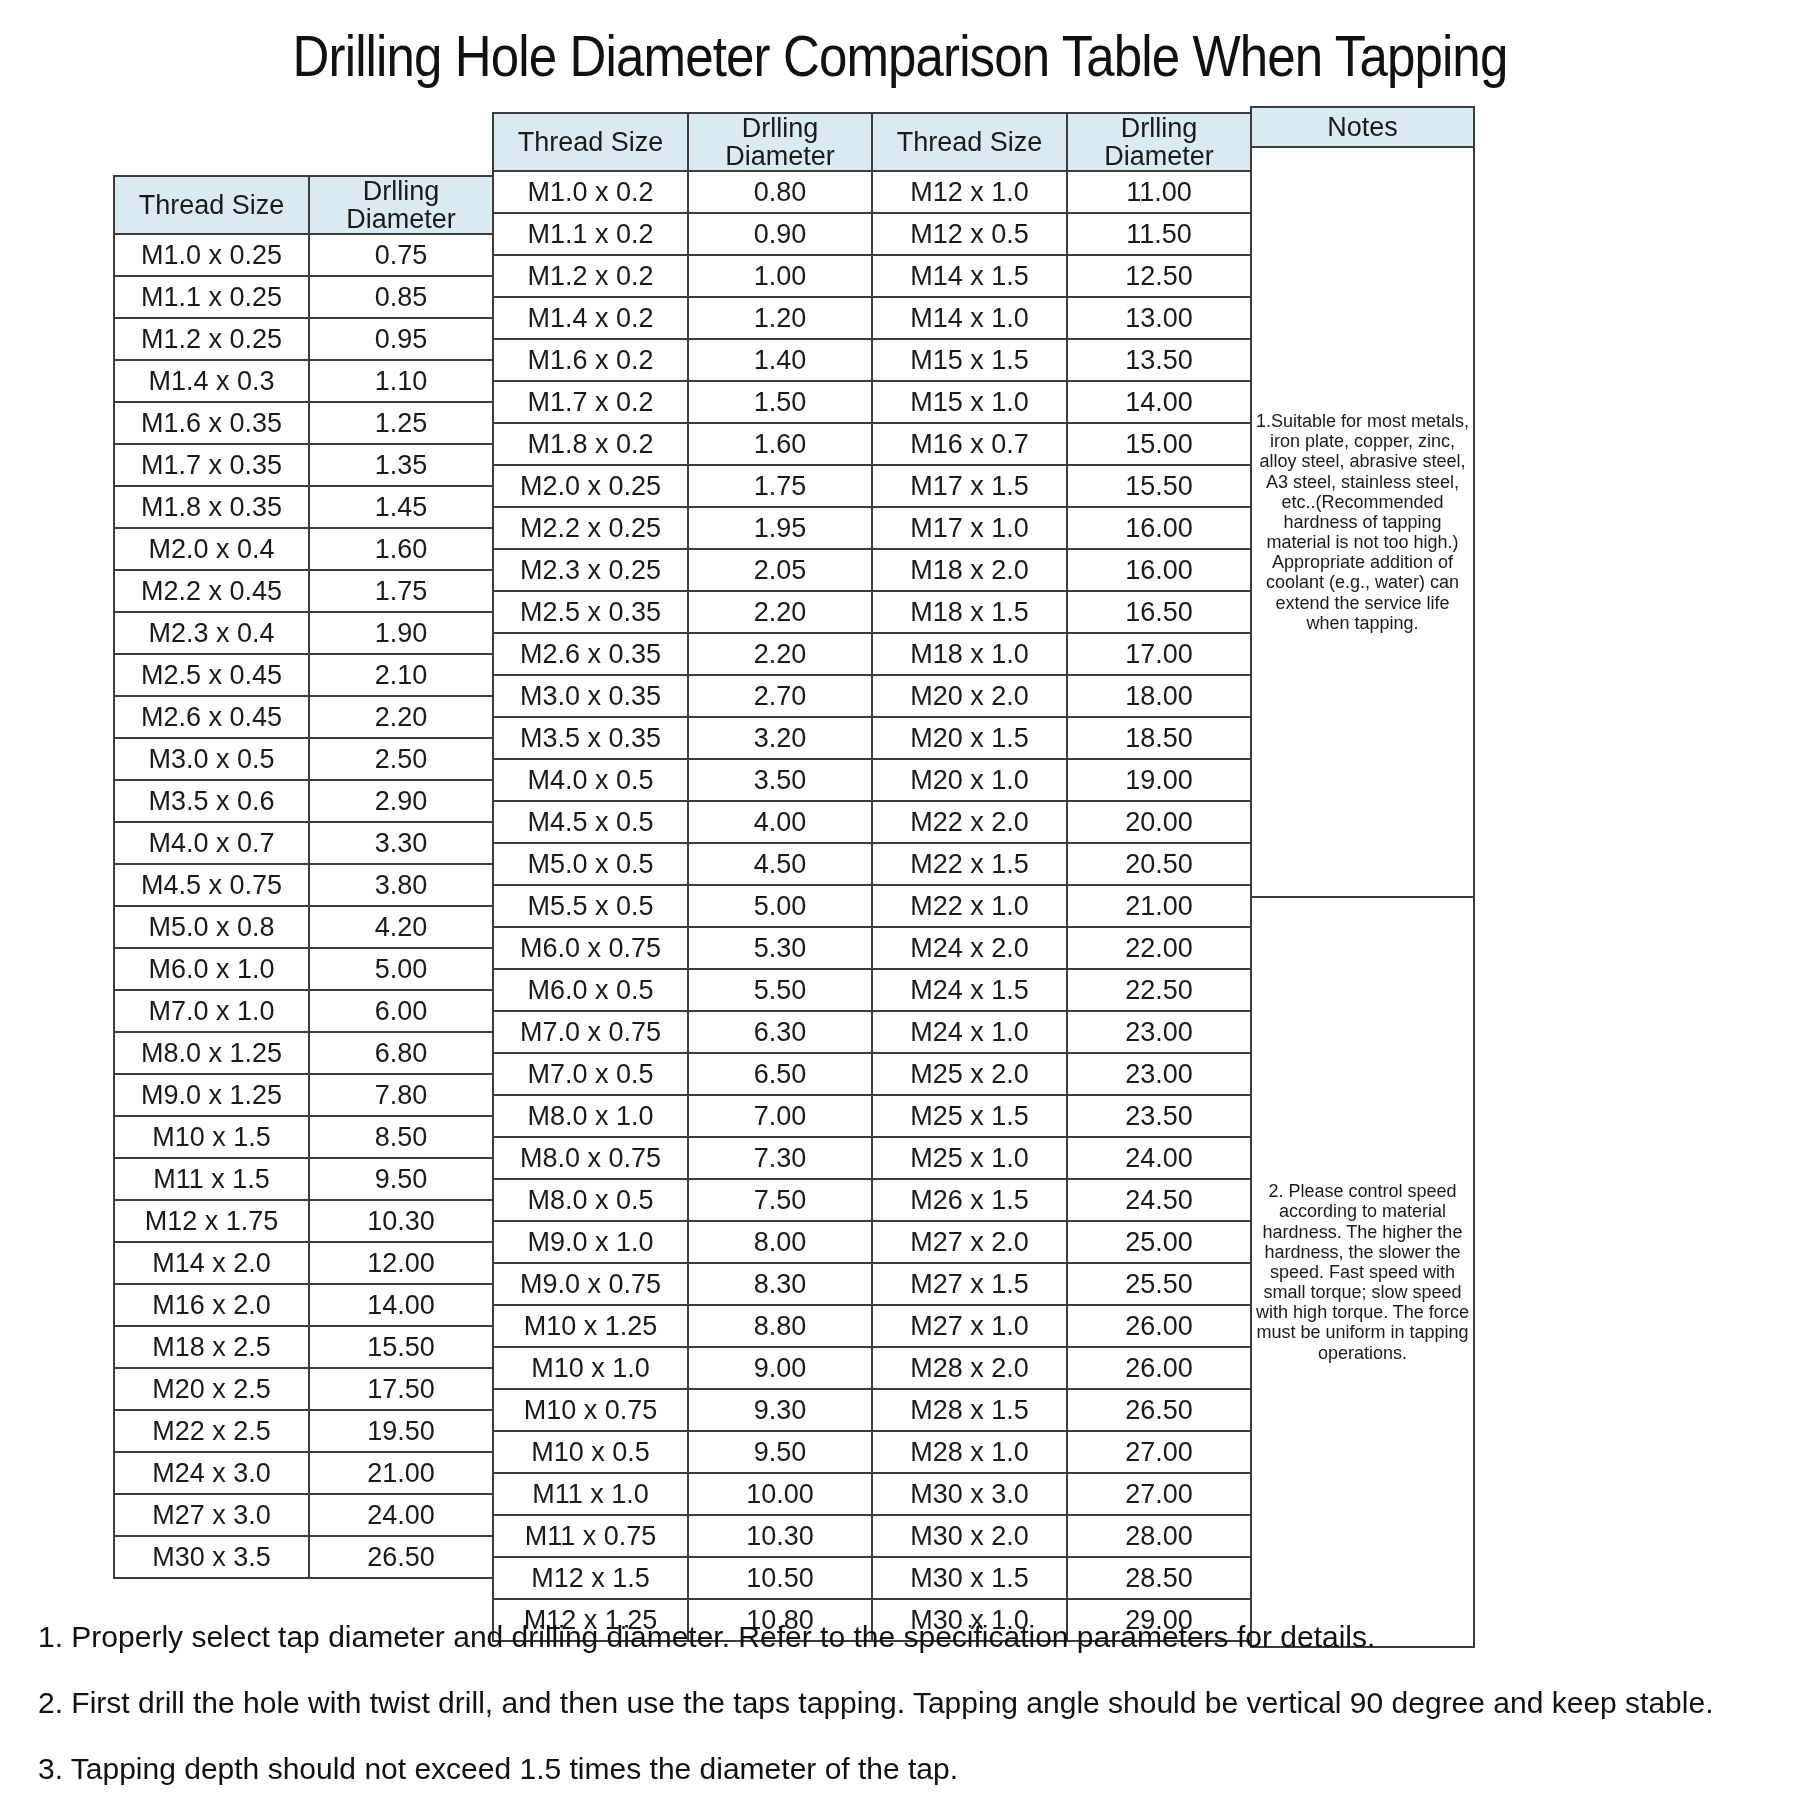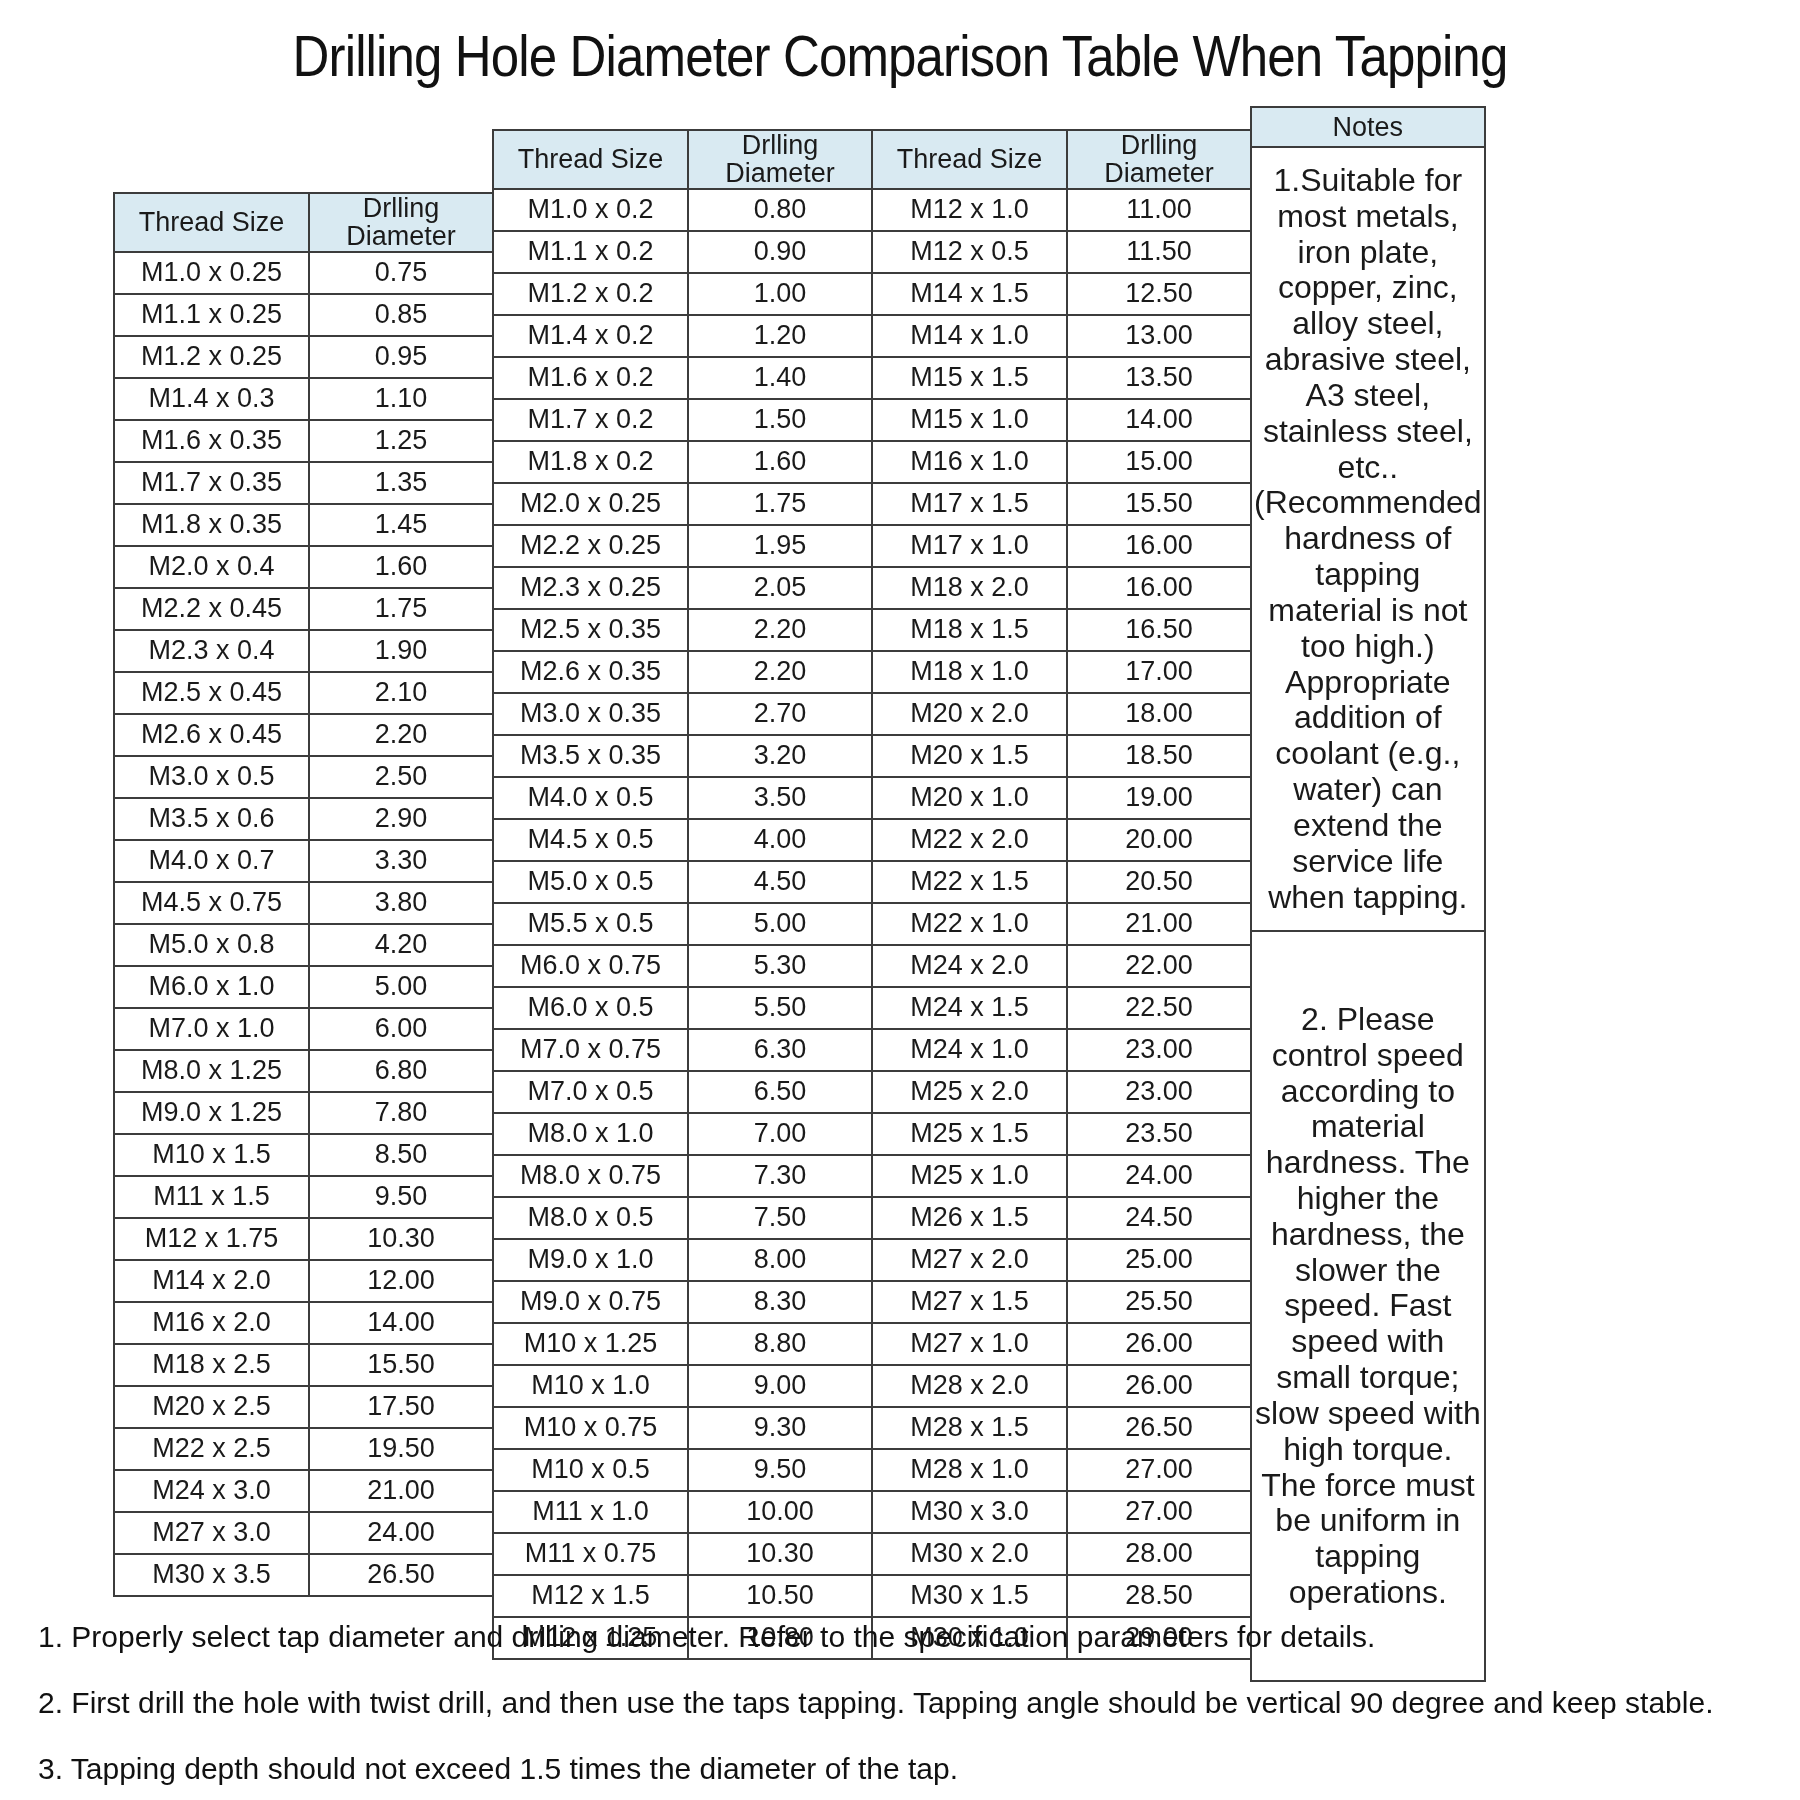--- a/index.html
+++ b/index.html
@@ -57,21 +57,21 @@
     height:38px;
     font-size:27px;
     font-weight:400;
     background:#d9eaf2;
   }
   .col-thread{ width:193px; }
   .col-diam{ width:182px; }
   .notes-table .col-notes{ width:221px;margin-top:31px; }
   .notes-cell{
     height:718px;
-    font-size:32px;
+    font-size:18px;
     line-height:1.12;
     padding:15px 2px;
   }
   .footnotes{
     position:absolute;
     left:38px;
     top:1622px;
     width:1740px;
   }
   .footnote{
@@ -406,21 +406,21 @@
           </tr>
           <tr>
             <td class="col-thread">M15 x 1.5</td>
             <td class="col-diam">13.50</td>
           </tr>
           <tr>
             <td class="col-thread">M15 x 1.0</td>
             <td class="col-diam">14.00</td>
           </tr>
           <tr>
-            <td class="col-thread">M16 x 1.0</td>
+            <td class="col-thread">M16 x 0.7</td>
             <td class="col-diam">15.00</td>
           </tr>
           <tr>
             <td class="col-thread">M17 x 1.5</td>
             <td class="col-diam">15.50</td>
           </tr>
           <tr>
             <td class="col-thread">M17 x 1.0</td>
             <td class="col-diam">16.00</td>
           </tr>

